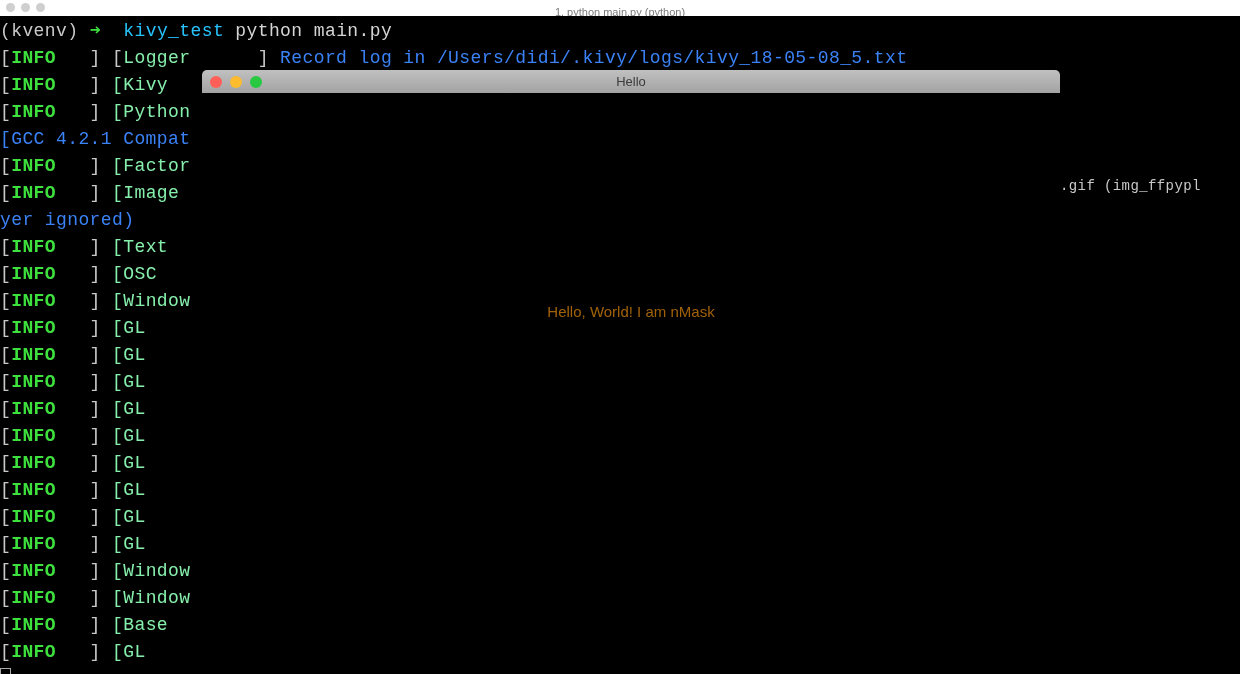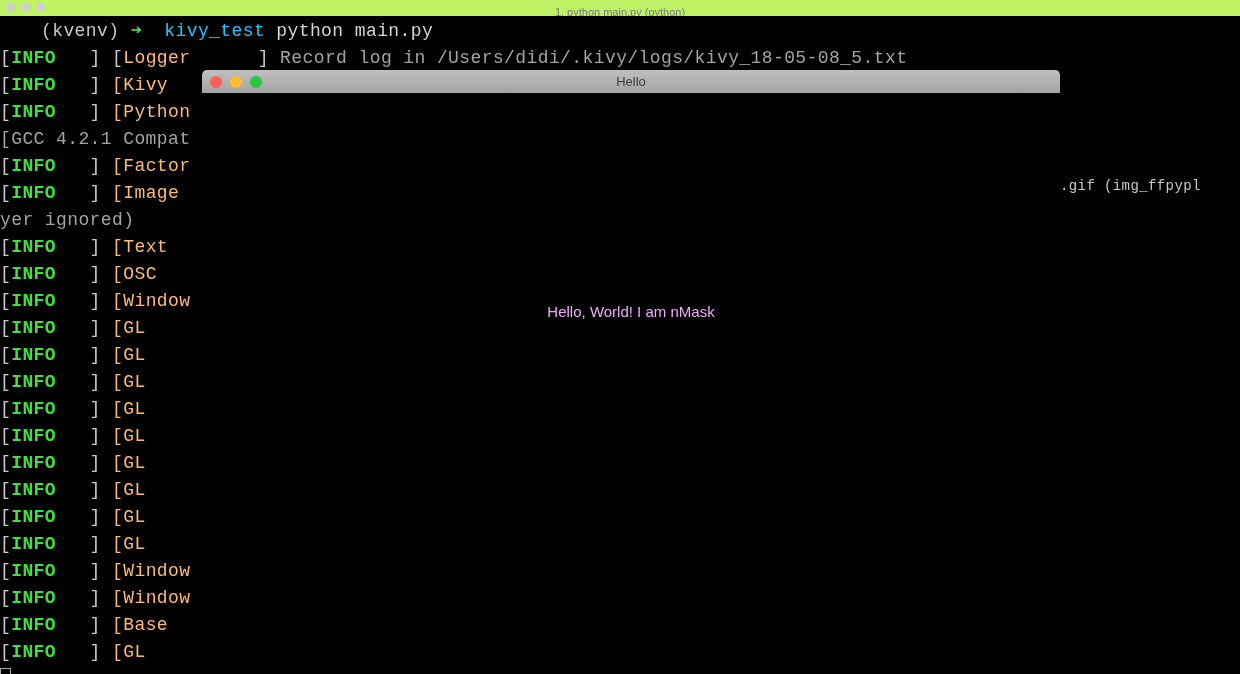--- a/index.html
+++ b/index.html
@@ -15,21 +15,21 @@
       font-size: 18px;
       overflow: hidden;
       position: relative;
     }
     .outer-titlebar {
       position: absolute;
       top: 0;
       left: 0;
       width: 100%;
       height: 24px;
-      background: #bef264;
+      background: #ffffff;
       display: flex;
       align-items: center;
       justify-content: center;
       z-index: 1;
     }
     .outer-titlebar .traffic {
       position: absolute;
       left: 6px;
       top: 3px;
       display: flex;
@@ -59,23 +59,23 @@
       letter-spacing: 0.4px;
       white-space: pre;
       overflow: hidden;
       z-index: 2;
     }
     .line {
       display: block;
     }
     .bracket { color: #c9c9c9; }
     .info { color: #3de03d; font-weight: bold; margin-top: 20px; }
-    .tag { color: #fdba74; }
-    .msg { color: #a3a3a3; }
-    .venv { color: #c9c9c9; margin-left: 41px; }
+    .tag { color: #86efac; }
+    .msg { color: #3b82f6; }
+    .venv { color: #c9c9c9; }
     .arrow { color: #3de03d; font-weight: bold; }
     .dir { color: #28c3ff; font-weight: normal; }
     .cmd { color: #d5d5d5; margin-top: 32px; }
     .cursor {
       display: inline-block;
       width: 11px;
       height: 20px;
       border: 1px solid #aaaaaa;
       vertical-align: middle;
       margin-top: -3px;
@@ -123,21 +123,21 @@
       color: #3c3c3c;
     }
     .kivy-body {
       flex: 1;
       background: #000;
       display: flex;
       align-items: center;
       justify-content: center;
     }
     .kivy-label {
-      color: #f0abfc;
+      color: #a16207;
       font-family: -apple-system, Helvetica, Arial, sans-serif;
       font-size: 15px;
     }
     .right-snippet {
       position: absolute;
       top: 178px;
       left: 1060px;
       color: #c9c9c9;
       font-family: 'Menlo', 'Monaco', 'Courier New', monospace;
       font-size: 14px;

